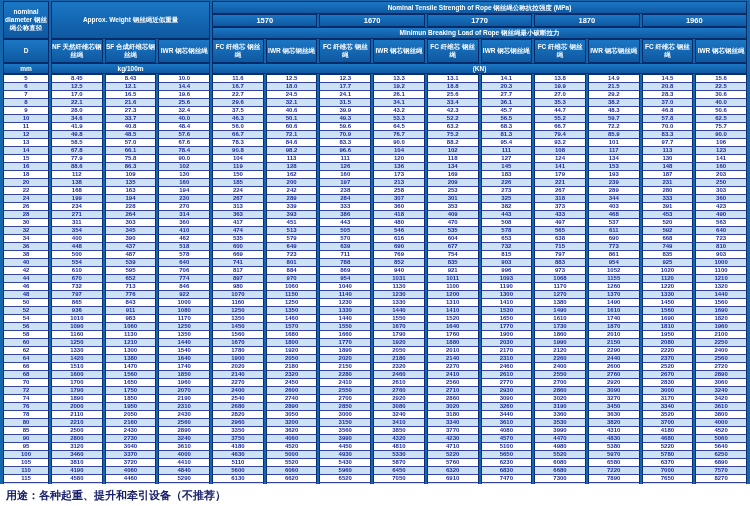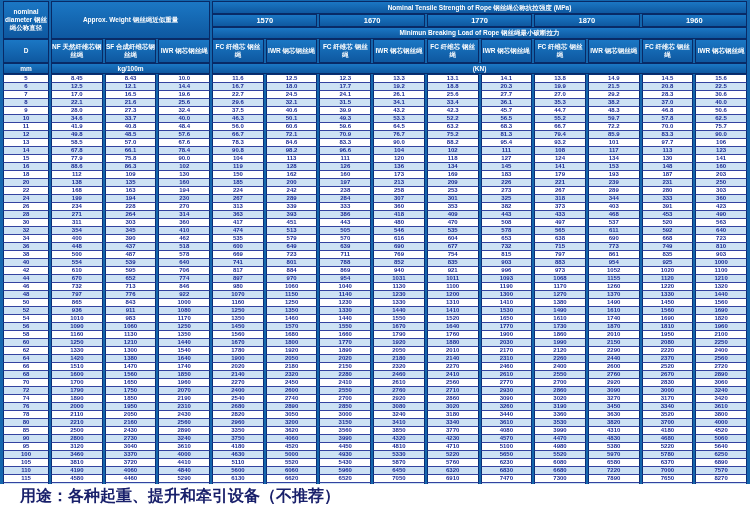--- a/index.html
+++ b/index.html
@@ -26,22 +26,22 @@
   tbody td{
     background:#ffffff;color:#1c2d96;font-weight:bold;text-align:center;
     font-size:6px;height:7px;line-height:7px;padding:0;
     border-left:1px solid #0a2f73;border-right:1px solid #0a2f73;
     border-bottom:1px solid #3342a0;overflow:hidden;white-space:nowrap;
   }
   tbody tr:nth-child(even) td{background:#cde2f4;}
   tbody tr:first-child td{border-top:1px solid #0a2f73;}
   .footer{
     position:absolute;left:0;bottom:0;width:750px;height:23px;
-    background:#ffffff;color:#19206b;font-weight:bold;font-size:16px;
-    line-height:23px;padding-left:20px;box-sizing:border-box;
+    background:#ffffff;color:#19206b;font-weight:bold;font-size:11px;
+    line-height:23px;padding-left:6px;box-sizing:border-box;
   }
 </style>
 </head>
 <body>
 
 <div class="page">
   <table>
     <colgroup>
       <col style="width:46px">
       <col>

